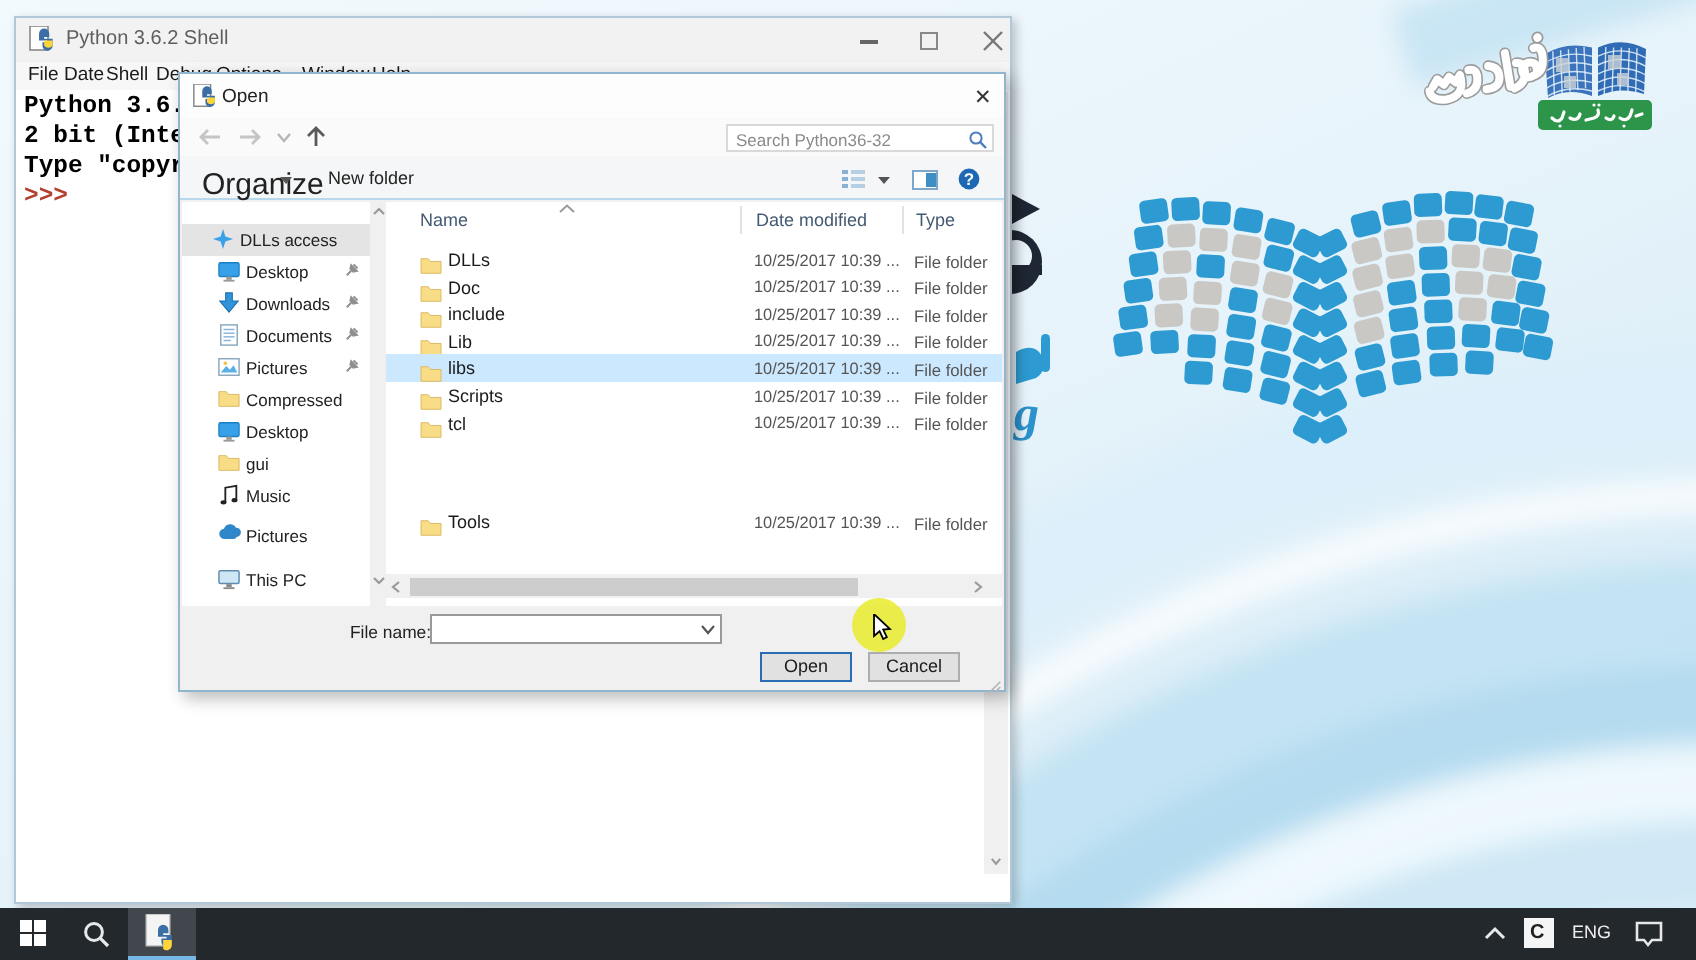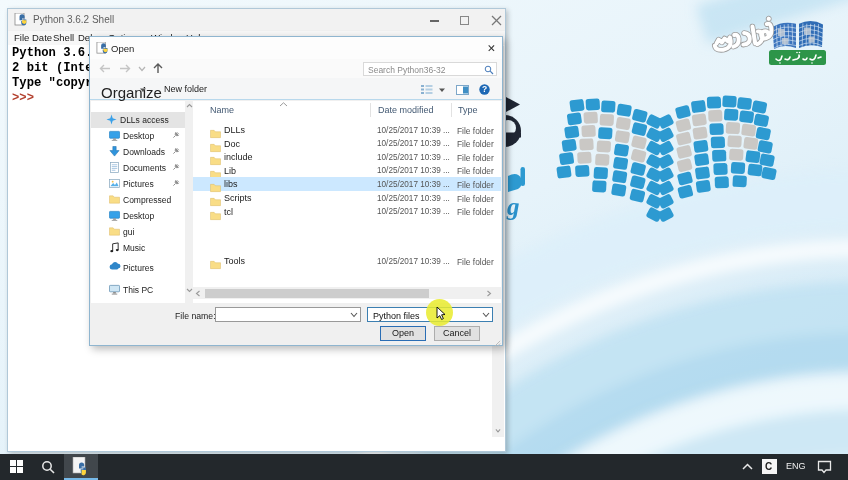--- a/index.html
+++ b/index.html
@@ -536,26 +536,20 @@
       </div>
     </div>
   </div>
   <div class="dbottom">
     <span class="abs" style="left:85px;top:8px;font-size:8.7px;color:#222">File name:</span>
     <div class="inbox" style="left:125px;top:4px;width:146px;height:15px;border-color:#999">
       <svg class="abs" style="left:134px;top:4px" width="8" height="6" viewBox="0 0 8 6">
             <path d="M1,1 L4,4.5 L7,1" fill="none" stroke="#555" stroke-width="1.1"></path>
           </svg>
     </div>
-    <div class="inbox" style="left:277px;top:4px;width:126px;height:15px;border-color:#3c7fb1;background:#fff">
-      <span class="abs" style="left:5px;top:2.5px;font-size:9px;color:#111">Python files</span>
-      <svg class="abs" style="left:114px;top:4px" width="8" height="6" viewBox="0 0 8 6">
-            <path d="M1,1 L4,4.5 L7,1" fill="none" stroke="#555" stroke-width="1.1"></path>
-          </svg>
-    </div>
 
     <div class="abs" style="left:336px;top:-4px;width:27px;height:27px;border-radius:50%;background:rgba(233,235,45,0.85)"></div>
     <svg class="abs" style="left:346px;top:4px" width="10" height="14" viewBox="0 0 10 14">
       <path d="M1,0 L1,11 L3.8,8.6 L5.6,12.5 L7.4,11.6 L5.6,7.8 L9,7.5 Z" fill="#fff" stroke="#000" stroke-width="0.9"></path>
     </svg>
     <div class="btn" style="left:290px;top:23px;width:46px;border:1.5px solid #2a6db4">Open</div>
     <div class="btn" style="left:344px;top:23px;width:46px">Cancel</div>
     <svg class="abs" style="left:404px;top:37px" width="7" height="7" viewBox="0 0 8 8">
       <g stroke="#b5b5b5" stroke-width="1">
             <path d="M7,1 L1,7"></path>

